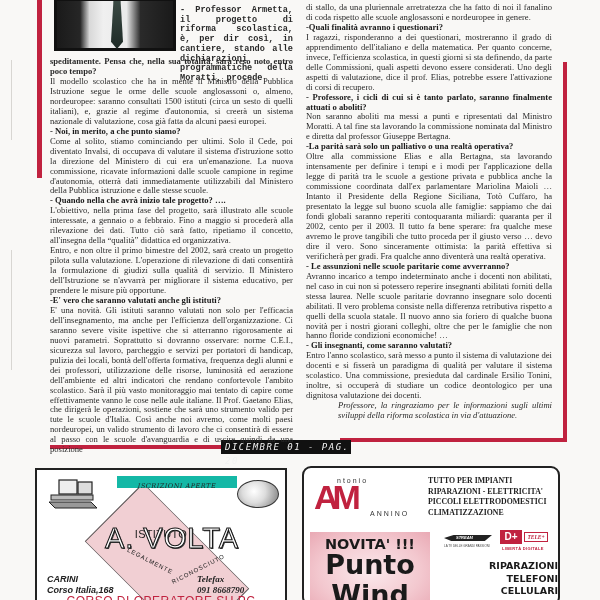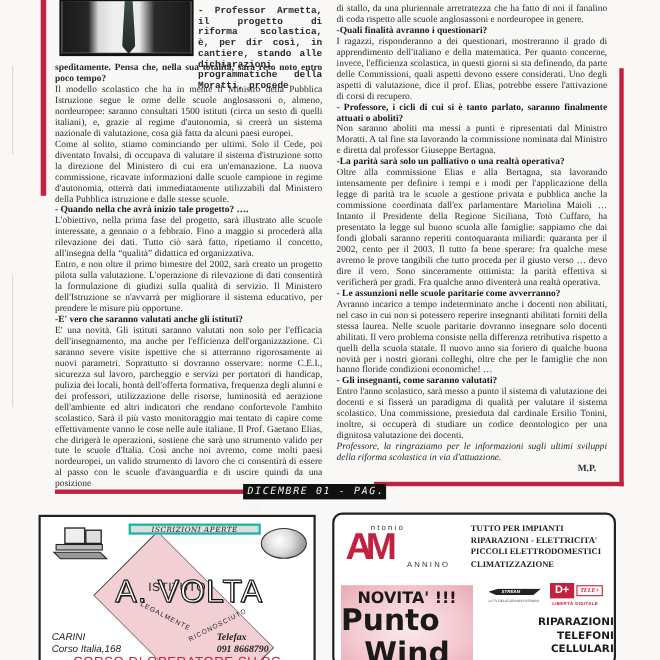--- a/index.html
+++ b/index.html
@@ -25,61 +25,61 @@
     background: linear-gradient(90deg, #1a1a1a 0%, #262626 20%, #d8d8d8 28%, #f0f0f0 40%, #eaeaea 60%, #2a2a2a 72%, #1a1a1a 100%);
     border: 1px solid #111;
   }
   .photo .tie { position: absolute; left: 54px; top: 0; width: 12px; height: 48px; background: linear-gradient(#3b4a44, #1e2a26); clip-path: polygon(20% 0, 80% 0, 100% 85%, 50% 100%, 0 85%); }
   .photo .frame { position: absolute; left: -3px; top: -2px; right: -3px; bottom: -3px; border: 2px solid #111; }
 
   
   .col { position: absolute; font-size: 8.6px; line-height: 9.95px; text-align: justify; }
   .col p { margin: 0; }
   .col .q { font-weight: bold; color: #1a1a1a; }
-  .col .it { font-style: italic; }
+  .col .it { font-style: italic; margin-left: 32px; }
   .col .sig { text-align: right; font-weight: bold; padding-right: 10px; }
 
   .intro { position: absolute; left: 180px; top: 6px; width: 113px; font-size: 8.6px; line-height: 9.7px; font-weight: bold; text-align: justify; font-family: Liberation Mono, monospace; }
   .intro-cont { position: absolute; left: 50px; top: 57px; width: 243px; font-size: 8.6px; line-height: 9.9px; font-weight: bold; text-align: justify; }
 
   .colA { left: 50px; top: 77px; width: 243px; }
   .colB { left: 306px; top: 3px; width: 246px; }
 
   
   .ad1 {
     position: absolute; left: 35px; top: 468px; width: 252px; height: 140px;
     border: 2px solid #222; background: #fff; overflow: hidden;
   }
   .ad1 .diamond {
     position: absolute; left: 55px; top: 20px; width: 150px; height: 150px;
     background: #f1cfd3; border: 1px solid #555; transform: rotate(45deg) scaleY(0.55); transform-origin: center;
   }
-  .ad1 .banner { position: absolute; left: 80px; top: 6px; width: 120px; height: 10px; background: #ddd; border: 2px solid #14b8a6; font-size: 6.5px; font-family: "DejaVu Serif", serif; font-style: italic; text-align: center; line-height: 8px; letter-spacing: 0.5px; color: #222; }
+  .ad1 .banner { position: absolute; left: 80px; top: 6px; width: 120px; height: 10px; background: #ddd; border: 6px solid #14b8a6; font-size: 6.5px; font-family: "DejaVu Serif", serif; font-style: italic; text-align: center; line-height: 8px; letter-spacing: 0.5px; color: #222; }
   .ad1 .pc { position: absolute; left: 8px; top: 8px; width: 55px; height: 32px; }
   .ad1 .globe { position: absolute; left: 200px; top: 10px; width: 42px; height: 28px; border-radius: 50%; background: radial-gradient(circle at 40% 40%, #fff 0%, #ddd 40%, #777 100%); border: 1px solid #333; }
   .ad1 .istituto { position: absolute; left: 0; width: 100%; top: 42px; text-align: center; font-family: "Liberation Sans", sans-serif; font-size: 11px; color: #222; letter-spacing: 0.3px; margin-top: 16px; }
   .ad1 .volta { position: absolute; left: 11px; width: 100%; top: 52px; text-align: center; font-family: "Liberation Sans", sans-serif; font-size: 29px; color: #fff; -webkit-text-stroke: 1px #111; letter-spacing: 1px; text-shadow: 1px 1px 0 #444; }
   .ad1 .legal { position: absolute; left: 88px; top: 88px; font-family: "Liberation Sans", sans-serif; font-size: 6px; transform: rotate(27deg); color: #222; letter-spacing: 1px; }
   .ad1 .ricon { position: absolute; left: 132px; top: 96px; font-family: "Liberation Sans", sans-serif; font-size: 6px; transform: rotate(-27deg); color: #222; letter-spacing: 1px; }
-  .ad1 .addr { position: absolute; left: 10px; top: 104px; font-family: "Liberation Sans", sans-serif; font-style: italic; font-weight: normal; font-size: 9px; line-height: 10.5px; color: #222; }
+  .ad1 .addr { position: absolute; left: 10px; top: 104px; font-family: "Liberation Sans", sans-serif; font-style: italic; font-weight: bold; font-size: 9px; line-height: 10.5px; color: #222; }
   .ad1 .tel { position: absolute; left: 160px; top: 104px; font-family: Liberation Serif, serif; font-style: italic; font-weight: bold; font-size: 9px; line-height: 10.5px; color: #222; }
   .ad1 .course { position: absolute; left: 0; width: 100%; top: 124px; text-align: center; font-family: "Liberation Sans", sans-serif; font-size: 12px; color: #c0223f; letter-spacing: 0.5px; }
 
   .ad2 {
     position: absolute; left: 302px; top: 466px; width: 258px; height: 140px;
     border: 2px solid #222; border-radius: 9px; background: #fff; overflow: hidden;
   }
   .ad2 .logo { position: absolute; left: 6px; top: 4px; width: 112px; height: 50px; }
   .ad2 .logo .a { position: absolute; left: 4px; top: 8px; font-family: "Liberation Sans", sans-serif; font-weight: bold; font-size: 34px; color: #c0223f; line-height: 34px; letter-spacing: -6px; }
   .ad2 .logo .ntonio { position: absolute; left: 27px; top: 5px; font-family: "Liberation Sans", sans-serif; font-size: 7px; letter-spacing: 2px; color: #333; }
   .ad2 .logo .annino { position: absolute; left: 60px; top: 38px; font-family: "Liberation Sans", sans-serif; font-size: 7px; letter-spacing: 2px; color: #333; }
   .ad2 .services { position: absolute; left: 124px; top: 8px; font-family: Liberation Serif, serif; font-weight: bold; font-size: 7.8px; line-height: 10.5px; color: #222; }
   .ad2 .pink { position: absolute; left: 6px; top: 64px; width: 120px; height: 80px; background: radial-gradient(ellipse at center, #fbe9ec 0%, #f3c8cf 60%, #e9a9b4 100%); }
   .ad2 .nov { position: absolute; left: 0; width: 100%; top: 4px; text-align: center; font-family: "DejaVu Sans", sans-serif; font-weight: bold; font-size: 14.5px; color: #1a1a1a; }
-  .ad2 .punto { position: absolute; left: 0; width: 100%; top: 18px; text-align: left; font-family: "DejaVu Sans", sans-serif; font-weight: bold; font-size: 27px; color: #1a1a1a; line-height: 30px; }
+  .ad2 .punto { position: absolute; left: 0; width: 100%; top: 18px; text-align: center; font-family: "DejaVu Sans", sans-serif; font-weight: bold; font-size: 27px; color: #1a1a1a; line-height: 30px; }
   .ad2 .wind { position: absolute; left: 0; width: 100%; top: 48px; text-align: center; font-family: "DejaVu Sans", sans-serif; font-weight: bold; font-size: 27px; color: #1a1a1a; line-height: 30px; }
   .ad2 .stream { position: absolute; left: 140px; top: 64px; width: 48px; height: 16px; }
   .ad2 .stream .bar { position: absolute; left: 0; top: 3px; width: 48px; height: 6px; background: #222; clip-path: polygon(0 50%, 20% 0, 100% 0, 85% 100%, 15% 100%); }
   .ad2 .stream .lbl { position: absolute; left: 12px; top: 3px; font-size: 4px; font-style: italic; color: #fff; font-family: "Liberation Sans", sans-serif; font-weight: bold; }
   .ad2 .stream .sub { position: absolute; left: 0; top: 12px; font-size: 3px; color: #444; font-family: "Liberation Sans", sans-serif; }
   .ad2 .dplus { position: absolute; left: 196px; top: 62px; width: 22px; height: 14px; background: #c0223f; color: #fff; font-family: "Liberation Sans", sans-serif; font-weight: bold; font-size: 10px; line-height: 14px; text-align: center; }
   .ad2 .tele { position: absolute; left: 220px; top: 64px; width: 24px; height: 10px; border: 1px solid #c0223f; color: #c0223f; font-family: "Liberation Serif", serif; font-weight: bold; font-style: italic; font-size: 5.5px; line-height: 8px; text-align: center; }
   .ad2 .liberta { position: absolute; left: 198px; top: 78px; font-family: "Liberation Sans", sans-serif; font-weight: bold; font-size: 4px; color: #c0223f; letter-spacing: 0.3px; }
   .ad2 .repair { position: absolute; left: 130px; top: 92px; width: 124px; text-align: right; font-family: "DejaVu Sans", sans-serif; font-weight: bold; font-size: 9.5px; line-height: 12.5px; color: #1a1a1a; }
 
@@ -102,41 +102,41 @@
   <div class="photo">
     <div class="tie"></div>
     <div class="frame"></div>
   </div>
 
   <div class="intro">- Professor Armetta, il progetto di riforma scolastica, è, per dir così, in cantiere, stando alle dichiarazioni programmatiche della Moratti, procede</div>
   <div class="intro-cont">speditamente. Pensa che, nella sua totalità, sarà reso noto entro poco tempo?</div>
 
   <div class="col colA" id="colA">
       <p>Il modello scolastico che ha in mente il Ministro della Pubblica Istruzione segue le orme delle scuole anglosassoni o, almeno, nordeuropee: saranno consultati 1500 istituti (circa un sesto di quelli italiani), e, grazie al regime d'autonomia, si creerà un sistema nazionale di valutazione, cosa già fatta da alcuni paesi europei.</p>
+      <p class="q">- Noi, in merito, a che punto siamo?</p>
       <p>Come al solito, stiamo cominciando per ultimi. Solo il Cede, poi diventato Invalsi, di occupava di valutare il sistema d'istruzione sotto la direzione del Ministero di cui era un'emanazione. La nuova commissione, ricavate informazioni dalle scuole campione in regime d'autonomia, otterrà dati immediatamente utilizzabili dal Ministero della Pubblica istruzione e dalle stesse scuole.</p>
       <p class="q">- Quando nella che avrà inizio tale progetto? ….</p>
       <p>L'obiettivo, nella prima fase del progetto, sarà illustrato alle scuole interessate, a gennaio o a febbraio. Fino a maggio si procederà alla rilevazione dei dati. Tutto ciò sarà fatto, ripetiamo il concetto, all'insegna della “qualità” didattica ed organizzativa.</p>
       <p>Entro, e non oltre il primo bimestre del 2002, sarà creato un progetto pilota sulla valutazione. L'operazione di rilevazione di dati consentirà la formulazione di giudizi sulla qualità di servizio. Il Ministero dell'Istruzione se n'avvarrà per migliorare il sistema educativo, per prendere le misure più opportune.</p>
       <p class="q">-E' vero che saranno valutati anche gli istituti?</p>
       <p>E' una novità. Gli istituti saranno valutati non solo per l'efficacia dell'insegnamento, ma anche per l'efficienza dell'organizzazione. Ci saranno severe visite ispettive che si atterranno rigorosamente ai nuovi parametri. Soprattutto si dovranno osservare: norme C.E.I., sicurezza sul lavoro, parcheggio e servizi per portatori di handicap, pulizia dei locali, bontà dell'offerta formativa, frequenza degli alunni e dei professori, utilizzazione delle risorse, luminosità ed aerazione dell'ambiente ed altri indicatori che rendano confortevole l'ambito scolastico. Sarà il più vasto monitoraggio mai tentato di capire come effettivamente vanno le cose nelle aule italiane. Il Prof. Gaetano Elias, che dirigerà le operazioni, sostiene che sarà uno strumento valido per tute le scuole d'Italia. Così anche noi avremo, come molti paesi nordeuropei, un valido strumento di lavoro che ci consentirà di essere al passo con le scuole d'avanguardia e di uscire quindi da una posizione</p>
     </div>
   <div class="col colB" id="colB">
       <p>di stallo, da una pluriennale arretratezza che ha fatto di noi il fanalino di coda rispetto alle scuole anglosassoni e nordeuropee in genere.</p>
       <p class="q">-Quali finalità avranno i questionari?</p>
       <p>I ragazzi, risponderanno a dei questionari, mostreranno il grado di apprendimento dell'italiano e della matematica. Per quanto concerne, invece, l'efficienza scolastica, in questi giorni si sta definendo, da parte delle Commissioni, quali aspetti devono essere considerati. Uno degli aspetti di valutazione, dice il prof. Elias, potrebbe essere l'attivazione di corsi di recupero.</p>
       <p class="q">- Professore, i cicli di cui si è tanto parlato, saranno finalmente attuati o aboliti?</p>
       <p>Non saranno aboliti ma messi a punti e ripresentati dal Ministro Moratti. A tal fine sta lavorando la commissione nominata dal Ministro e diretta dal professor Giuseppe Bertagna.</p>
       <p class="q">-La parità sarà solo un palliativo o una realtà operativa?</p>
       <p>Oltre alla commissione Elias e alla Bertagna, sta lavorando intensamente per definire i tempi e i modi per l'applicazione della legge di parità tra le scuole a gestione privata e pubblica anche la commissione coordinata dall'ex parlamentare Mariolina Maioli … Intanto il Presidente della Regione Siciliana, Totò Cuffaro, ha presentato la legge sul buono scuola alle famiglie: sappiamo che dai fondi globali saranno reperiti contoquaranta miliardi: quaranta per il 2002, cento per il 2003. Il tutto fa bene sperare: fra qualche mese avremo le prove tangibili che tutto proceda per il giusto verso … devo dire il vero. Sono sinceramente ottimista: la parità effettiva si verificherà per gradi. Fra qualche anno diventerà una realtà operativa.</p>
       <p class="q">- Le assunzioni nelle scuole paritarie come avverranno?</p>
       <p>Avranno incarico a tempo indeterminato anche i docenti non abilitati, nel caso in cui non si potessero reperire insegnanti abilitati forniti della stessa laurea. Nelle scuole paritarie dovranno insegnare solo docenti abilitati. Il vero problema consiste nella differenza retributiva rispetto a quelli della scuola statale. Il nuovo anno sia foriero di qualche buona novità per i nostri giorani colleghi, oltre che per le famiglie che non hanno floride condizioni economiche! …</p>
       <p class="q">- Gli insegnanti, come saranno valutati?</p>
       <p>Entro l'anno scolastico, sarà messo a punto il sistema di valutazione dei docenti e si fisserà un paradigma di qualità per valutare il sistema scolastico. Una commissione, presieduta dal cardinale Ersilio Tonini, inoltre, si occuperà di studiare un codice deontologico per una dignitosa valutazione dei docenti.</p>
       <p class="it">Professore, la ringraziamo per le informazioni sugli ultimi sviluppi della riforma scolastica in via d'attuazione.</p>
-      <p class="sig">M.P.</p>
     </div>
 
   <div class="ad1">
     <div class="diamond"></div>
     <svg class="pc" viewBox="0 0 55 32">
       <rect x="14" y="2" width="18" height="14" fill="#eee" stroke="#222" stroke-width="1.2"></rect>
       <rect x="33" y="4" width="14" height="12" fill="#ddd" stroke="#222" stroke-width="1.2"></rect>
       <rect x="6" y="17" width="42" height="5" fill="#bbb" stroke="#222" stroke-width="1"></rect>
       <path d="M4 24 L46 24 L52 30 L10 30 Z" fill="#999" stroke="#222" stroke-width="1"></path>
     </svg>

